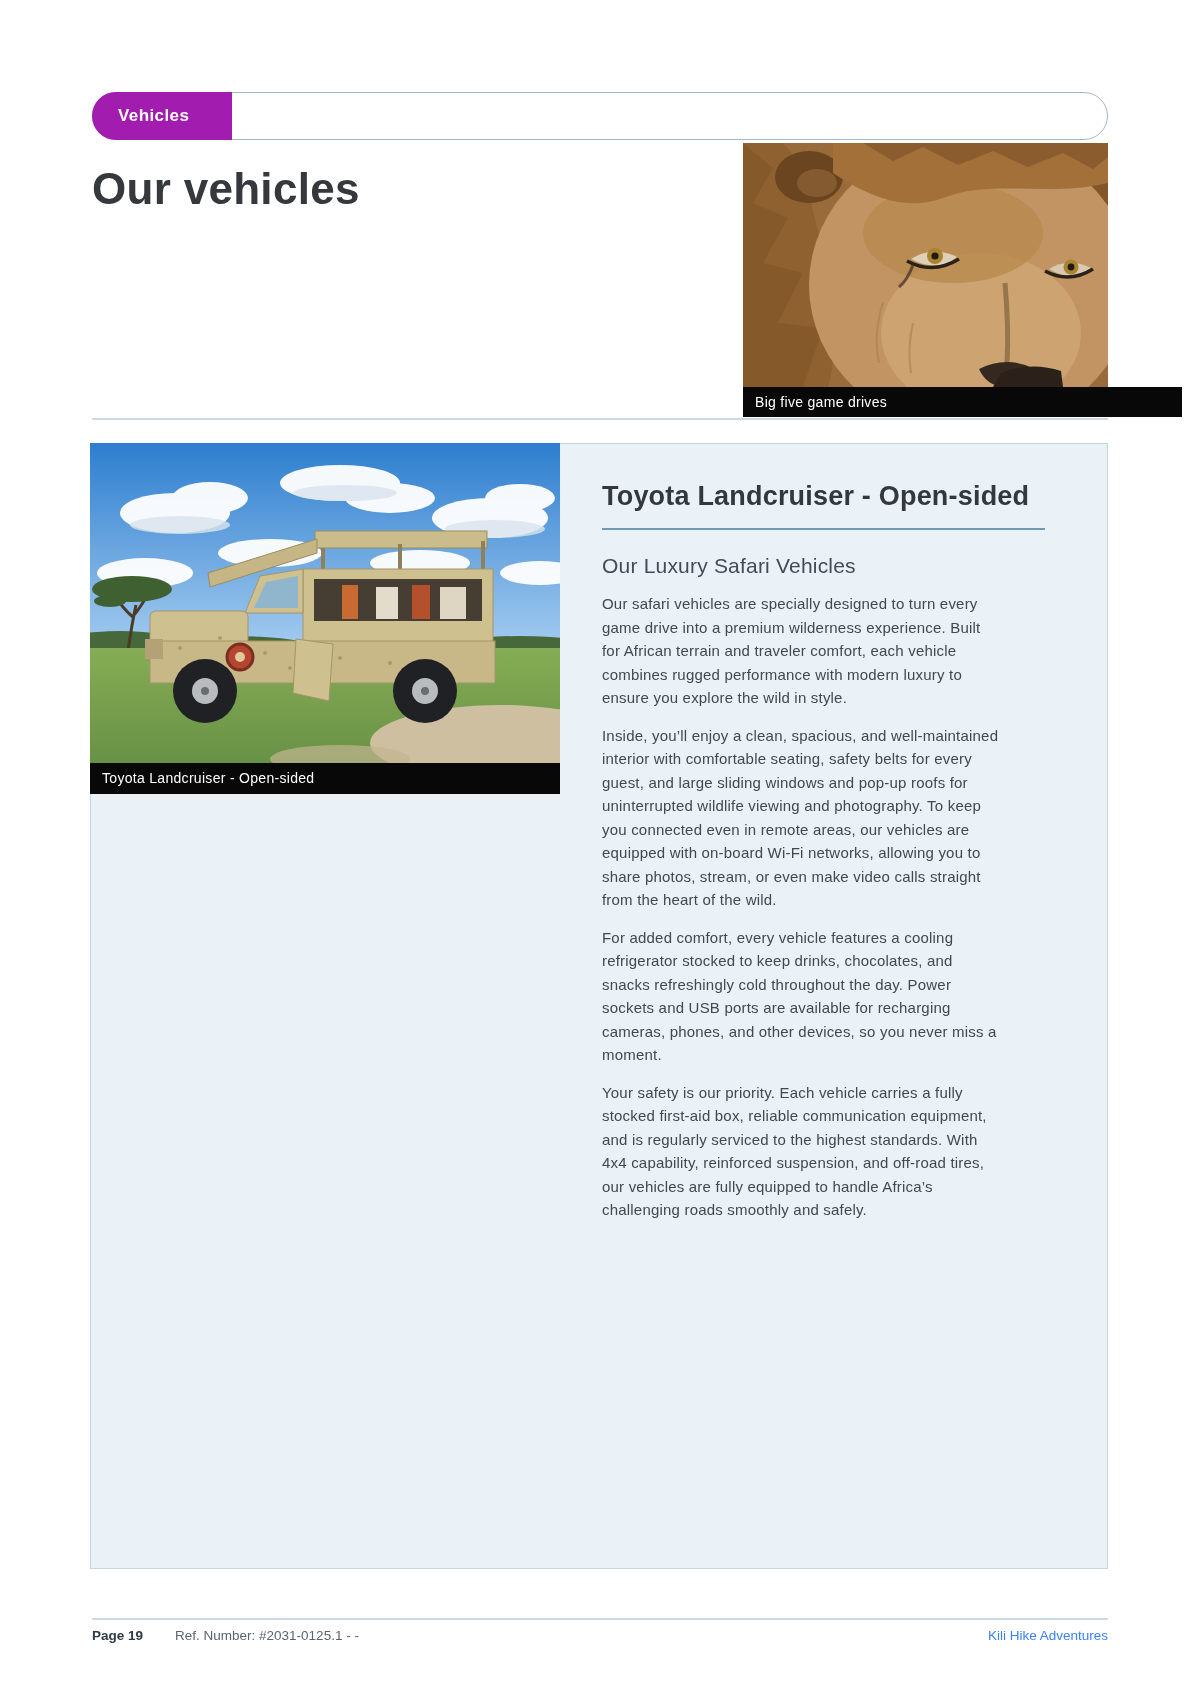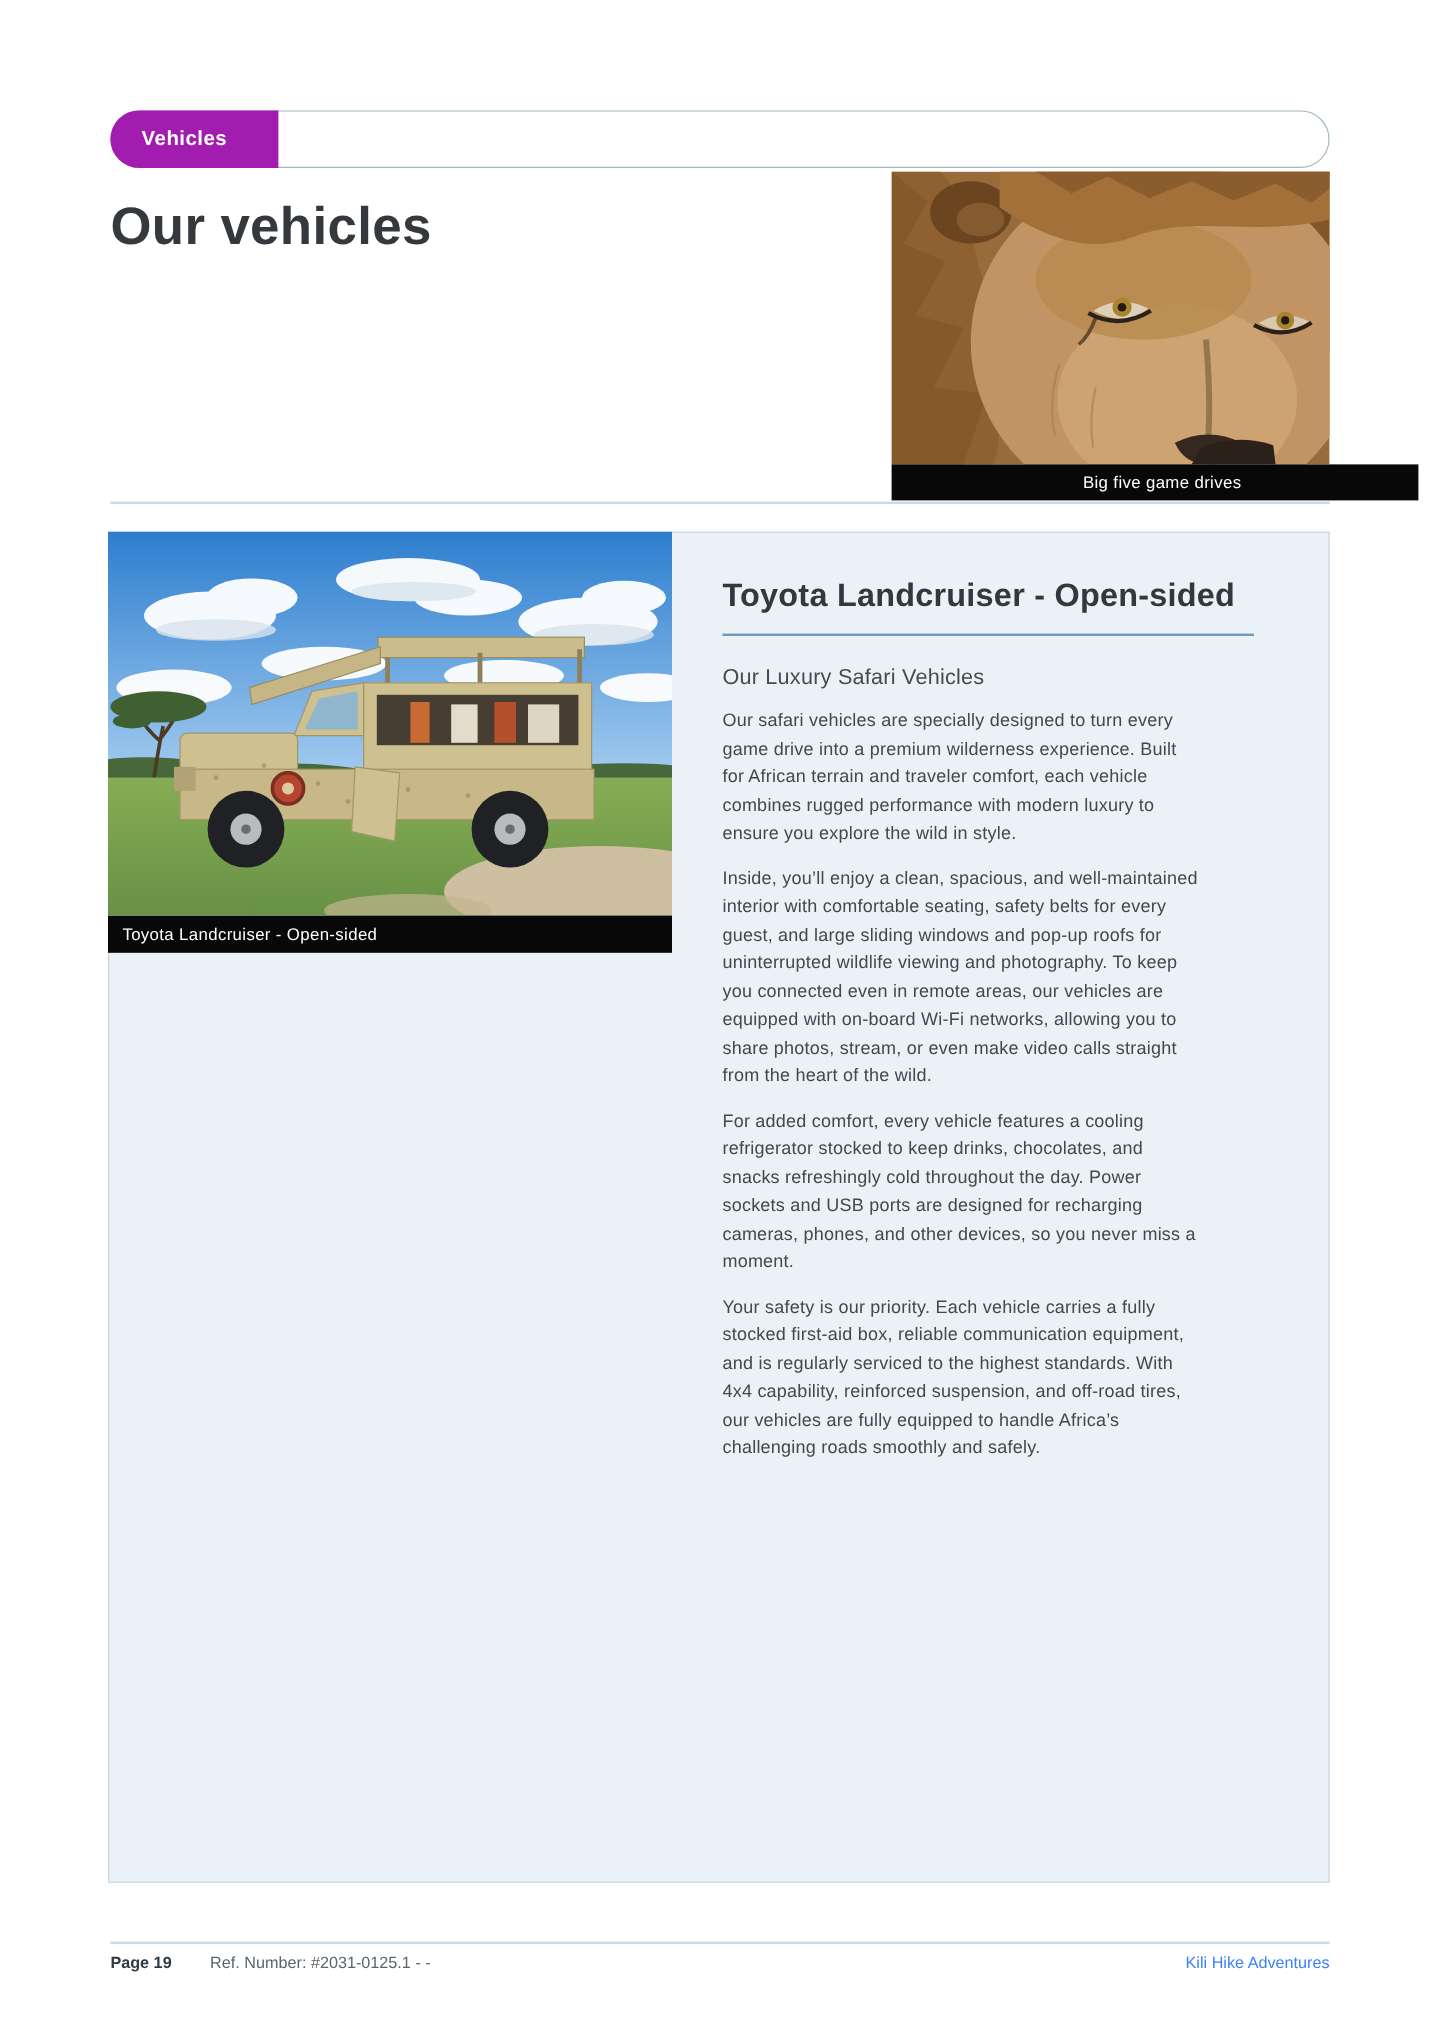--- a/index.html
+++ b/index.html
@@ -11,39 +11,39 @@
                background:#fff;border:1px solid #a2b8c4;border-radius:26px;}
   .tab-blue{position:absolute;left:92px;top:92px;width:140px;height:48px;
             background:#a21caf;border-radius:26px 0 0 26px;
             display:flex;align-items:center;padding-left:26px;box-sizing:border-box;}
   .tab-blue span{color:#ffffff;font-weight:bold;font-size:17px;letter-spacing:.4px;}
 
   .page-title{position:absolute;left:92px;top:164px;font-size:44px;font-weight:bold;
               color:#35393d;letter-spacing:.3px;}
 
   
-  .hero{position:absolute;left:743px;top:143px;width:439px;height:274px;text-align:center;}
+  .hero{position:absolute;left:743px;top:143px;width:439px;height:274px;}
   .hero svg{display:block;}
   .caption{position:absolute;left:0;right:0;bottom:0;height:30px;background:#080808;
            color:#ffffff;font-size:14px;line-height:30px;padding-left:12px;
            letter-spacing:.3px;white-space:nowrap;}
 
   .hdr-divider{position:absolute;left:92px;top:418px;width:1016px;height:2px;background:#c9dae4;}
 
   
   .panel{position:absolute;left:90px;top:443px;width:1018px;height:1126px;
          background:#eaf1f7;border:1px solid #c6d6e1;box-sizing:border-box;}
 
   .vehicle-fig{position:absolute;left:90px;top:443px;width:470px;height:351px;}
   .vehicle-fig .caption{height:31px;line-height:31px;}
 
   .text-col{position:absolute;left:602px;top:455px;width:443px;}
   .text-col h2{margin:26px 0 0 0;font-size:27px;font-weight:bold;color:#34383c;letter-spacing:.2px;}
   .heading-underline{margin-top:16px;width:100%;height:0;border-top:2px solid #6f9cb2;}
-  .subtitle{margin:24px 0 14px 0;font-size:18px;color:#454b52;letter-spacing:.2px;}
+  .subtitle{margin:24px 0 14px 0;font-size:21px;color:#454b52;letter-spacing:.2px;}
   .paras p{margin:0 0 14px 0;width:400px;font-size:15px;line-height:23.5px;
            color:#43484e;letter-spacing:.2px;}
 
   
   .ftr-divider{position:absolute;left:92px;top:1618px;width:1016px;height:2px;background:#c9dae4;}
   .footer{position:absolute;left:92px;top:1628px;width:1016px;display:flex;
           justify-content:space-between;align-items:baseline;font-size:13.5px;}
   .footer .left b{color:#2e3a44;margin-right:32px;}
   .footer .left span{color:#5b656e;}
   .footer .brand{font-weight:normal;color:#3b82f6;}
@@ -196,21 +196,21 @@
     <div class="caption">Toyota Landcruiser - Open-sided</div>
   </div>
 
   <div class="text-col">
     <h2>Toyota Landcruiser - Open-sided</h2>
     <div class="heading-underline"></div>
     <div class="subtitle">Our Luxury Safari Vehicles</div>
     <div class="paras">
         <p>Our safari vehicles are specially designed to turn every game drive into a premium wilderness experience. Built for African terrain and traveler comfort, each vehicle combines rugged performance with modern luxury to ensure you explore the wild in style.</p>
         <p>Inside, you’ll enjoy a clean, spacious, and well-maintained interior with comfortable seating, safety belts for every guest, and large sliding windows and pop-up roofs for uninterrupted wildlife viewing and photography. To keep you connected even in remote areas, our vehicles are equipped with on-board Wi-Fi networks, allowing you to share photos, stream, or even make video calls straight from the heart of the wild.</p>
-        <p>For added comfort, every vehicle features a cooling refrigerator stocked to keep drinks, chocolates, and snacks refreshingly cold throughout the day. Power sockets and USB ports are designed for recharging cameras, phones, and other devices, so you never miss a moment.</p>
+        <p>For added comfort, every vehicle features a cooling refrigerator stocked to keep drinks, chocolates, and snacks refreshingly cold throughout the day. Power sockets and USB ports are available for recharging cameras, phones, and other devices, so you never miss a moment.</p>
         <p>Your safety is our priority. Each vehicle carries a fully stocked first-aid box, reliable communication equipment, and is regularly serviced to the highest standards. With 4x4 capability, reinforced suspension, and off-road tires, our vehicles are fully equipped to handle Africa’s challenging roads smoothly and safely.</p>
       </div>
   </div>
 
   <div class="ftr-divider"></div>
   <div class="footer">
     <div class="left">
       <b>Page 19</b><span>Ref. Number: #2031-0125.1 - -</span>
     </div>
     <div class="brand">Kili Hike Adventures</div>

